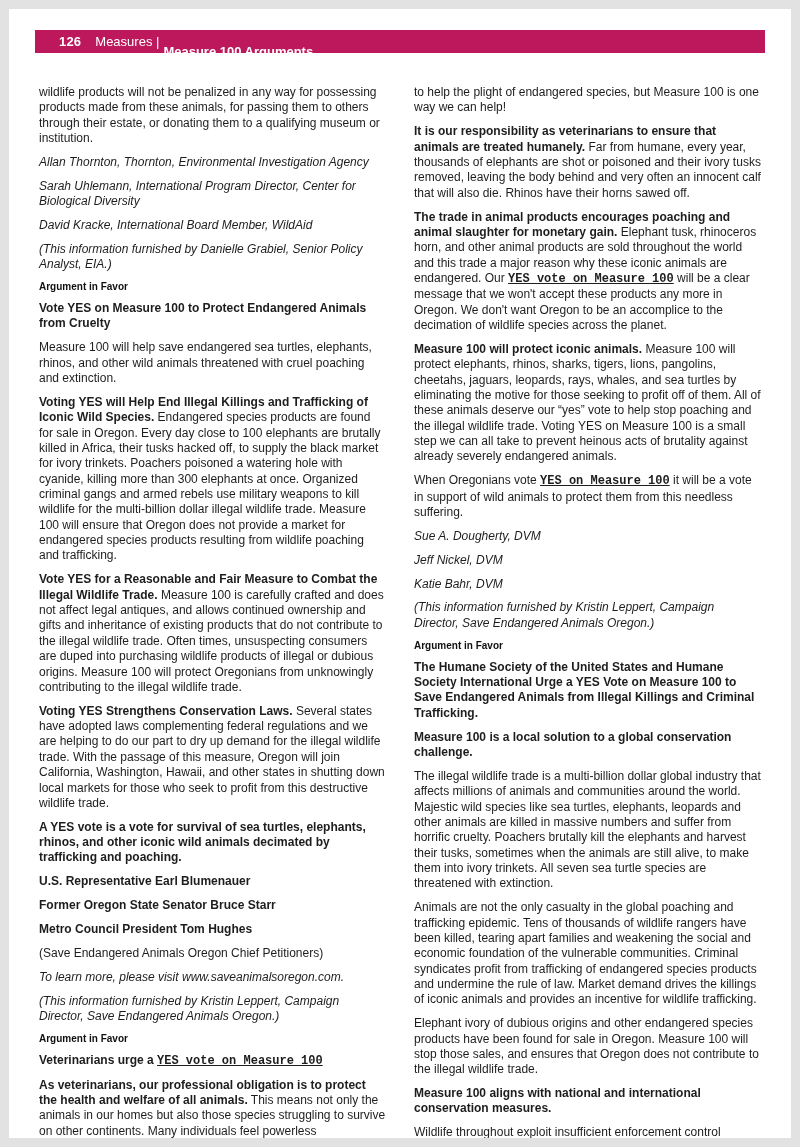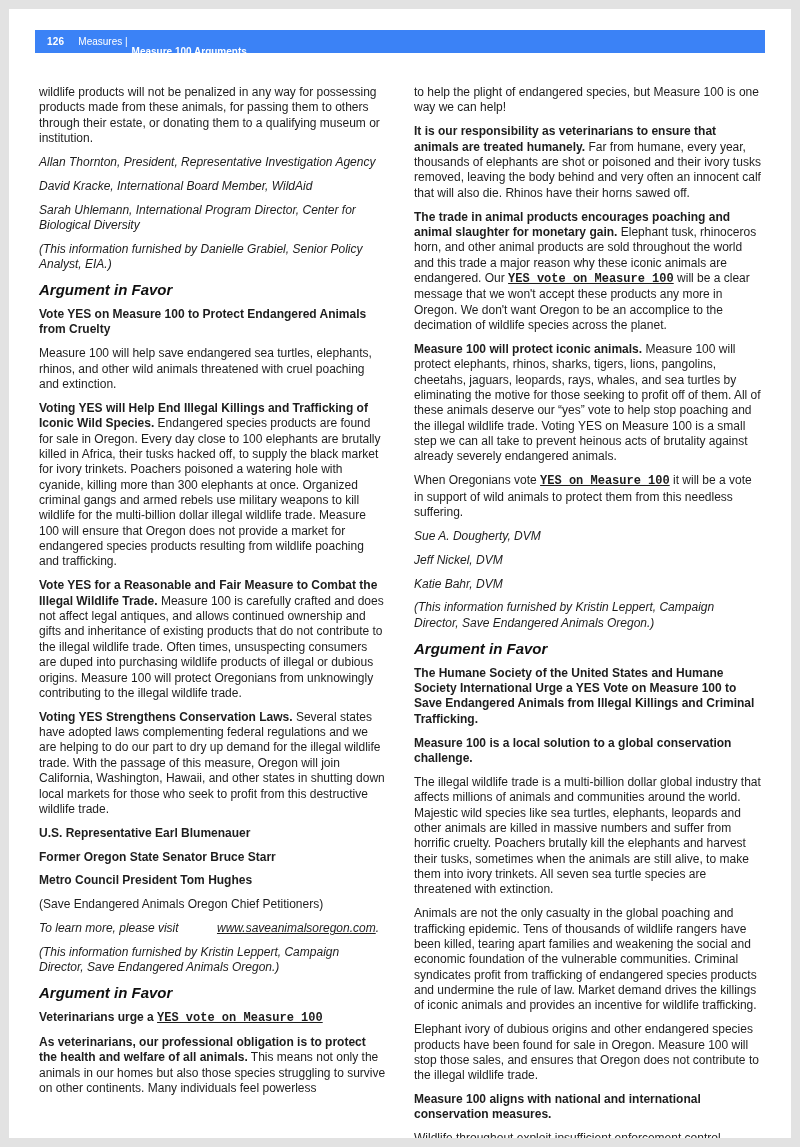--- a/index.html
+++ b/index.html
@@ -1,58 +1,59 @@
 <!DOCTYPE html>
 <html><head>
 <meta charset="utf-8">
 <style>
   * { margin:0; padding:0; box-sizing:border-box; }
   html,body { width:800px; height:1147px; }
   body { background:#e2e2e2; font-family:"Liberation Sans","DejaVu Sans",sans-serif; position:relative; }
   .page { position:absolute; left:9px; top:9px; width:782px; height:1129px; background:#ffffff; overflow:hidden; }
-  .topbar { margin:21px 26px 0; background:#3b82f6; color:#ffffff; height:23px; display:flex; align-items:center; padding:0 12px; font-size:10px; }
+  .topbar { margin:21px 26px 0; background:#be185d; color:#ffffff; height:23px; display:flex; align-items:center; padding:0 24px; font-size:13px; }
   .topbar .pg { font-weight:bold; margin-right:14px; letter-spacing:.2px; }
   .topbar .sect { margin-right:4px; }
   .topbar .ttl { font-weight:bold;margin-top:20px; }
   .cols { display:flex; gap:28px; margin:32px 30px 0; }
   .col { flex:1 1 0; min-width:0; }
   p { font-size:12px; line-height:1.28; color:#1d1d1d; margin-bottom:8.5px; }
   .sig { font-style:italic; }
   .bold { font-weight:bold; }
   .lead { font-weight:bold; }
   .ul { text-decoration:underline;font-family:Liberation Mono, monospace; }
-  h2.arg-head { font-size:15px; font-weight:bold; color:#101010; margin:0 0 9px; font-family:"Liberation Sans","DejaVu Sans",sans-serif;font-style:italic; }
-  a.doclink { color:inherit; text-decoration:underline; font-style:italic; cursor:pointer;margin-left:35px; }
+  h2.arg-head { font-size:10px; font-weight:bold; color:#101010; margin:0 0 9px; font-family:"Liberation Sans","DejaVu Sans",sans-serif; }
+  a.doclink { color:inherit; font-style:italic; cursor:pointer; }
 </style>
 </head>
 <body>
 
 <div class="page">
 
   <header class="topbar">
     <span class="pg">126</span>
     <span class="sect">Measures |</span>
     <span class="ttl">Measure 100 Arguments</span>
   </header>
 
   <div class="cols">
 
     <div class="col">
       <p class="body">wildlife products will not be penalized in any way for possessing products made from these animals, for passing them to others through their estate, or donating them to a qualifying museum or institution.</p>
-      <p class="sig">Allan Thornton, President, Representative Investigation Agency</p>
+      <p class="sig">Allan Thornton, Thornton, Environmental Investigation Agency</p>
+      <p class="sig">Sarah Uhlemann, International Program Director, Center for Biological Diversity</p>
       <p class="sig">David Kracke, International Board Member, WildAid</p>
-      <p class="sig">Sarah Uhlemann, International Program Director, Center for Biological Diversity</p>
       <p class="sig">(This information furnished by Danielle Grabiel, Senior Policy Analyst, EIA.)</p>
 
       <h2 class="arg-head">Argument in Favor</h2>
       <p class="bold">Vote YES on Measure 100 to Protect Endangered Animals from Cruelty</p>
       <p>Measure 100 will help save endangered sea turtles, elephants, rhinos, and other wild animals threatened with cruel poaching and extinction.</p>
       <p><span class="lead">Voting YES will Help End Illegal Killings and Trafficking of Iconic Wild Species.</span><span> Endangered species products are found for sale in Oregon. Every day close to 100 elephants are brutally killed in Africa, their tusks hacked off, to supply the black market for ivory trinkets. Poachers poisoned a watering hole with cyanide, killing more than 300 elephants at once. Organized criminal gangs and armed rebels use military weapons to kill wildlife for the multi-billion dollar illegal wildlife trade. Measure 100 will ensure that Oregon does not provide a market for endangered species products resulting from wildlife poaching and trafficking.</span></p>
       <p><span class="lead">Vote YES for a Reasonable and Fair Measure to Combat the Illegal Wildlife Trade.</span><span> Measure 100 is carefully crafted and does not affect legal antiques, and allows continued ownership and gifts and inheritance of existing products that do not contribute to the illegal wildlife trade. Often times, unsuspecting consumers are duped into purchasing wildlife products of illegal or dubious origins. Measure 100 will protect Oregonians from unknowingly contributing to the illegal wildlife trade.</span></p>
       <p><span class="lead">Voting YES Strengthens Conservation Laws.</span><span> Several states have adopted laws complementing federal regulations and we are helping to do our part to dry up demand for the illegal wildlife trade. With the passage of this measure, Oregon will join California, Washington, Hawaii, and other states in shutting down local markets for those who seek to profit from this destructive wildlife trade.</span></p>
+      <p class="bold">A YES vote is a vote for survival of sea turtles, elephants, rhinos, and other iconic wild animals decimated by trafficking and poaching.</p>
       <p class="bold">U.S. Representative Earl Blumenauer</p>
       <p class="bold">Former Oregon State Senator Bruce Starr</p>
       <p class="bold">Metro Council President Tom Hughes</p>
       <p>(Save Endangered Animals Oregon Chief Petitioners)</p>
       <p class="sig"><span>To learn more, please visit </span><a class="doclink">www.saveanimalsoregon.com</a><span>.</span></p>
       <p class="sig">(This information furnished by Kristin Leppert, Campaign Director, Save Endangered Animals Oregon.)</p>
 
       <h2 class="arg-head">Argument in Favor</h2>
       <p class="bold"><span>Veterinarians urge a </span><span class="ul">YES vote on Measure 100</span></p>
       <p><span class="lead">As veterinarians, our professional obligation is to protect the health and welfare of all animals.</span><span> This means not only the animals in our homes but also those species struggling to survive on other continents. Many individuals feel powerless</span></p>

